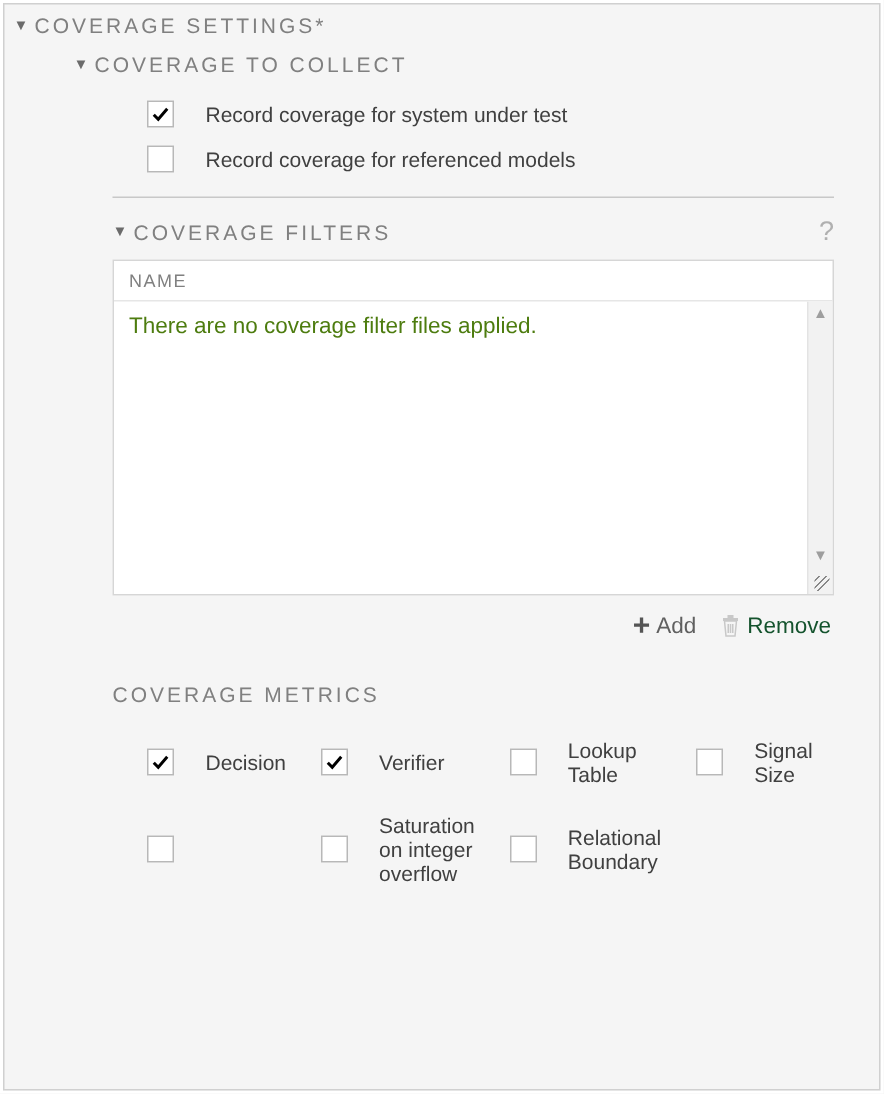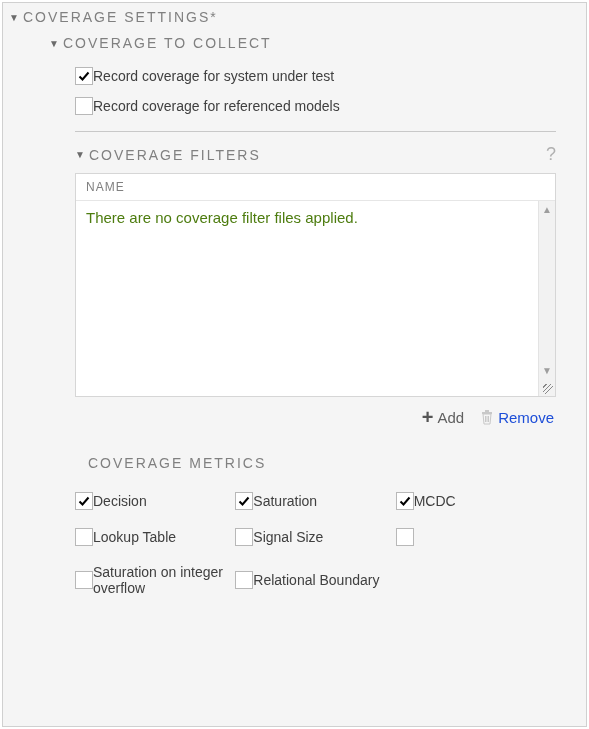--- a/index.html
+++ b/index.html
@@ -36,22 +36,23 @@
     text-align: center;
   }
   .top-header { padding: 6px 6px 10px 6px; }
   .sub-header { padding: 0 0 10px 0; }
   .filters-header { padding: 0; }
   .content-l1 { padding: 0 0 0 46px; }
   .content-l2 { padding: 0 30px 0 26px; }
   .check-row {
     display: flex;
     align-items: center;
-    gap: 0;
+    gap: 21px;
     padding: 6px 0;
+    margin-left: 23px;
   }
   .check {
     width: 18px;
     height: 18px;
     background: #fff;
     border: 1px solid #b8b8b8;
     display: inline-flex;
     align-items: center;
     justify-content: center;
     flex-shrink: 0;
@@ -144,41 +145,40 @@
     padding: 10px 2px 0 0;
   }
   .action-btn {
     display: inline-flex;
     align-items: center;
     gap: 4px;
     font-size: 15px;
     color: #606060;
     cursor: pointer;
   }
-  .action-btn.disabled { color: #1d4ed8; cursor: default; text-align: center; }
+  .action-btn.disabled { color: #14532d; cursor: default; text-align: center; }
   .plus-icon {
     font-size: 20px;
     font-weight: bold;
     line-height: 1;
     color: #555;
   }
   .trash-icon {
     width: 14px; height: 16px;
     display: inline-block;
   }
   .metrics-title {
     color: #808080;
     letter-spacing: 2px;
     font-size: 14px;
     padding: 28px 0 12px 0;
-    margin-left: 13px;
   }
   .metrics-grid {
     display: grid;
-    grid-template-columns: 1fr 1fr 1fr;
+    grid-template-columns: 1fr 1fr 1fr 1fr;
     column-gap: 0;
     row-gap: 0;
   }
   .metrics-grid .check-row { padding: 9px 0; }
 </style>
 </head>
 <body>
 
 <div class="panel">
 
@@ -262,29 +262,21 @@
               </svg>
             </span>
           <span class="check-label">Decision</span>
         </label>
         <label class="check-row">
           <span class="check">
               <svg width="14" height="14" viewBox="0 0 14 14">
                 <polyline points="2.5,7.5 5.5,10.5 11.5,3.5" fill="none" stroke="#000" stroke-width="2"></polyline>
               </svg>
             </span>
-          <span class="check-label">Saturation</span>
-        </label>
-        <label class="check-row">
-          <span class="check">
-              <svg width="14" height="14" viewBox="0 0 14 14">
-                <polyline points="2.5,7.5 5.5,10.5 11.5,3.5" fill="none" stroke="#000" stroke-width="2"></polyline>
-              </svg>
-            </span>
-          <span class="check-label">MCDC</span>
+          <span class="check-label">Verifier</span>
         </label>
         <label class="check-row">
           <span class="check"></span>
           <span class="check-label">Lookup Table</span>
         </label>
         <label class="check-row">
           <span class="check"></span>
           <span class="check-label">Signal Size</span>
         </label>
         <label class="check-row">

